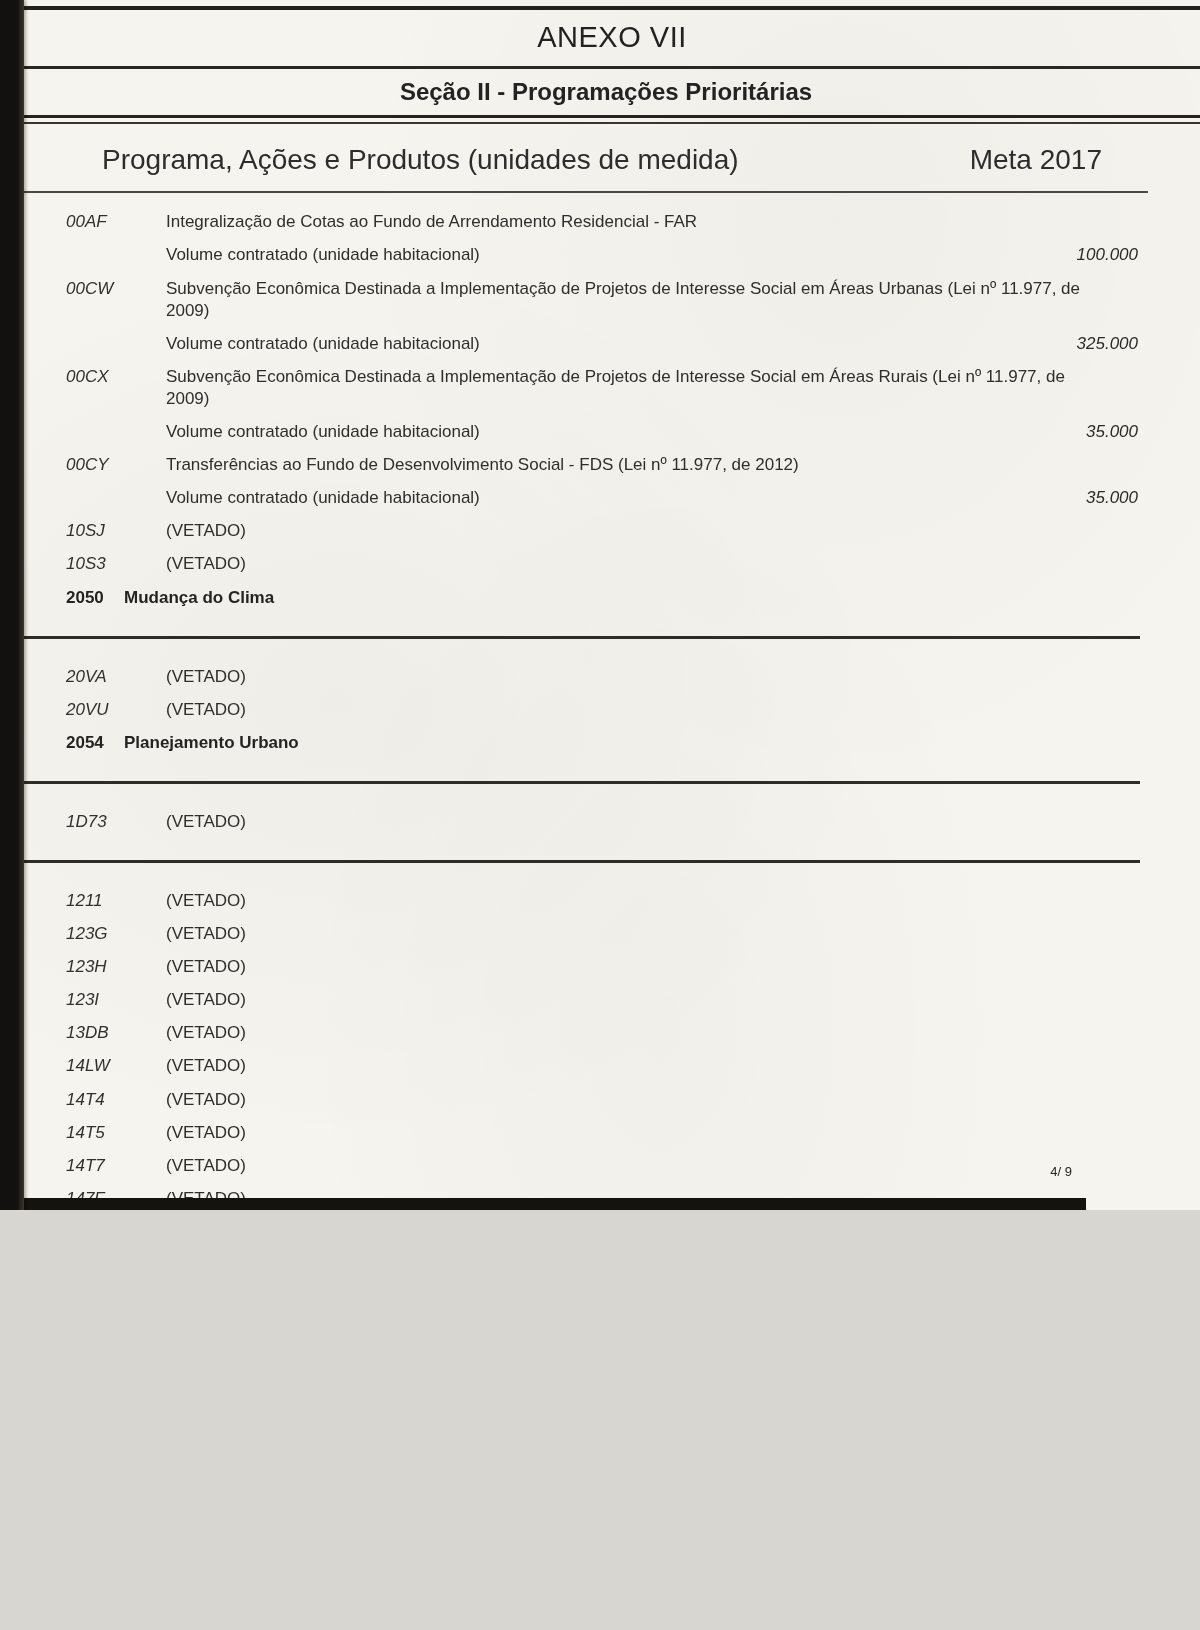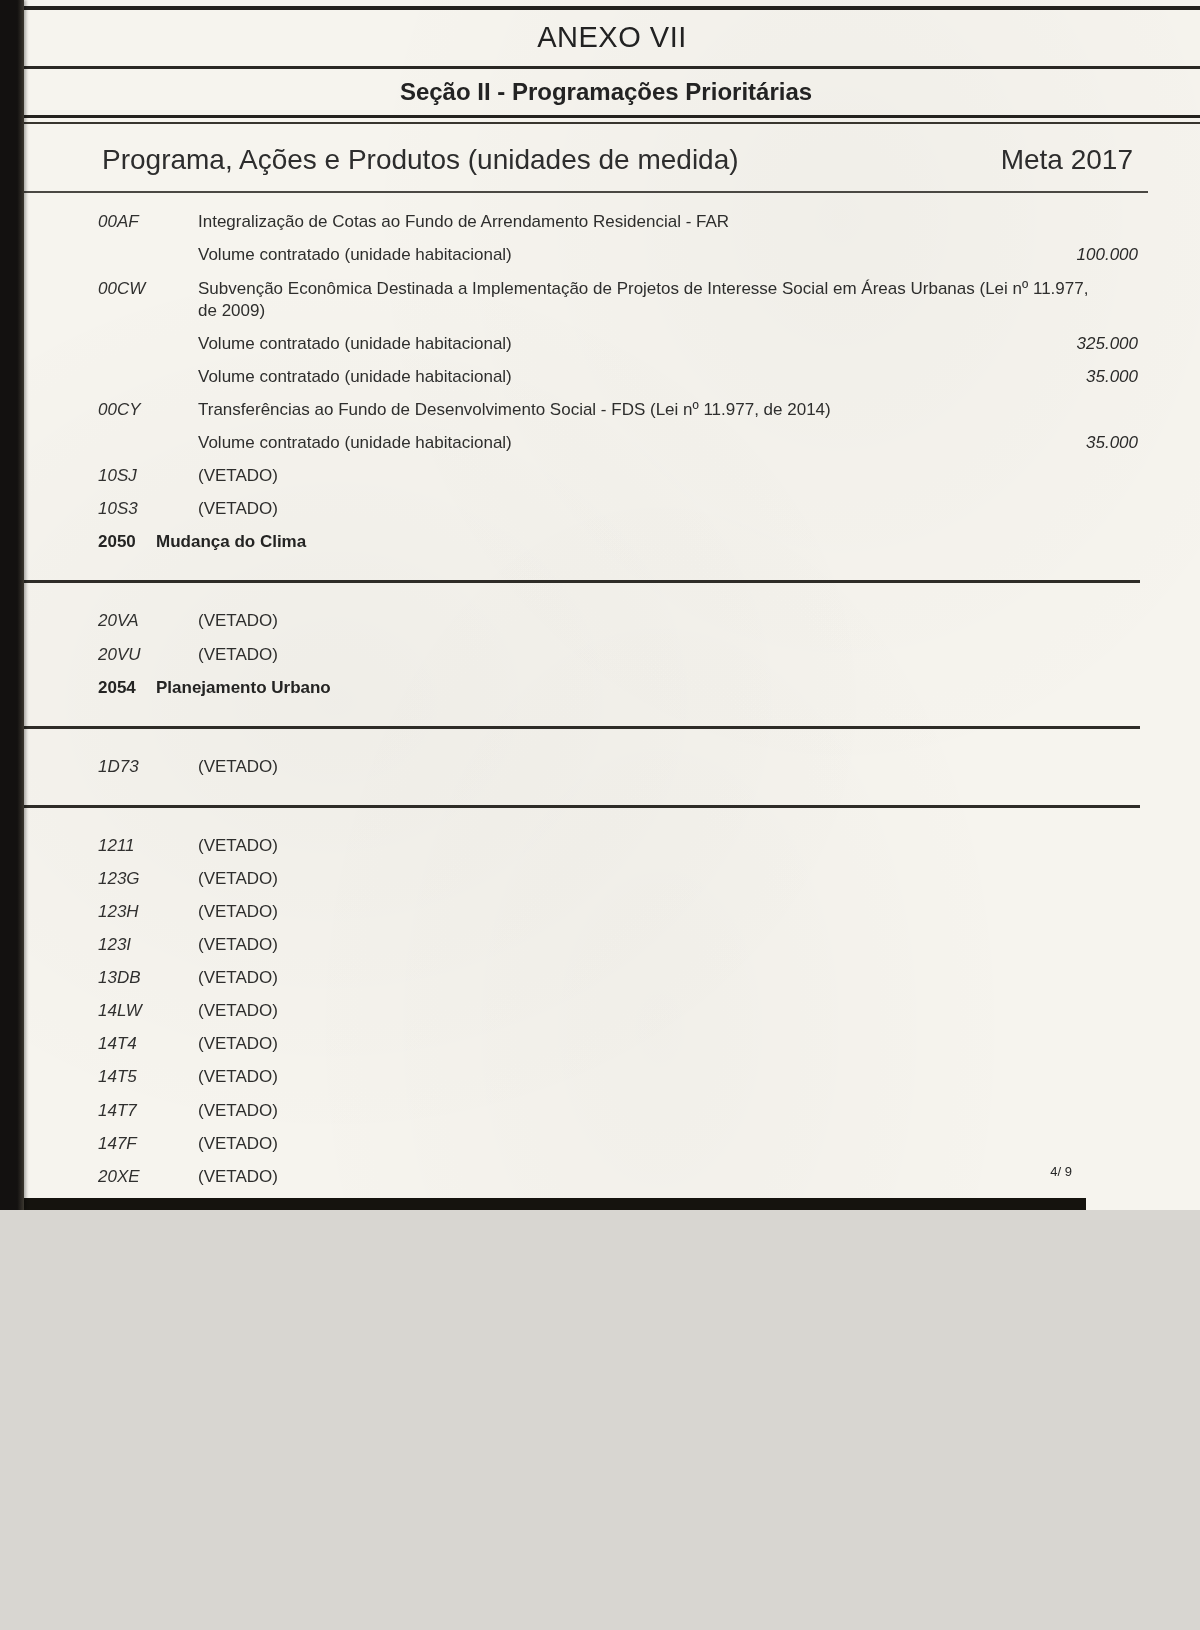--- a/index.html
+++ b/index.html
@@ -38,26 +38,26 @@
 
   .rule-top { height: 4px; background: #23211d; margin-top: 6px; }
   .title-block { text-align: center; margin-top: 10px; line-height: 1.22; }
   .title1 { font-size: 29px; letter-spacing: 0.5px; color: #222; }
   .title2 { font-size: 30px; font-weight: bold; color: #1f1f1f; }
   .rule-mid { height: 3px; background: #2a2824; margin-top: 11px; }
   .section-title { text-align: center; font-size: 24px; font-weight: bold; margin: 9px 12px 9px 0; color: #232323; }
   .double-rule .a { height: 3px; background: #24221e; }
   .double-rule .b { height: 2px; background: #38352e; margin-top: 4px; }
 
-  .col-header { display: flex; justify-content: space-between; align-items: baseline; padding: 20px 67px 15px 78px; }
+  .col-header { display: flex; justify-content: space-between; align-items: baseline; padding: 20px 98px 15px 78px; }
   .col-left { font-size: 28px; color: #2d2d2d; }
   .col-right { font-size: 28px; color: #2d2d2d; }
   .rule-thin { height: 2px; background: #4a4843; margin-right: 52px; }
 
-  .rows { padding: 18px 62px 0 74px; font-size: 17px; }
+  .rows { padding: 18px 62px 0 42px; font-size: 17px; }
   .row { display: flex; align-items: flex-start; margin-bottom: 11px; line-height: 1.3; }
   .row .code { width: 100px; flex: none; font-style: italic; color: #30302f; }
   .row .desc { flex: 1; padding-right: 36px; color: #2e2e2d; }
   .row .meta { flex: none; font-style: italic; white-space: nowrap; color: #2a2a29; }
   .product-row .spacer { width: 100px; flex: none; }
   .program-row { font-weight: bold; font-style: normal; margin-bottom: 0; color: #242423; }
   .program-row .p-code { width: 58px; flex: none; }
   .program-row .p-name { flex: 1; }
   .section-rule { height: 3px; background: #2e2c27; margin: 27px -2px 27px -82px; }
 
@@ -111,28 +111,32 @@
         </div>
         <div class="row action-row">
           <span class="code">00CW</span>
           <span class="desc">Subvenção Econômica Destinada a Implementação de Projetos de Interesse Social em Áreas Urbanas (Lei nº 11.977, de 2009)</span>
         </div>
         <div class="row product-row">
           <span class="spacer"></span>
           <span class="desc">Volume contratado (unidade habitacional)</span>
           <span class="meta">325.000</span>
         </div>
+        <div class="row action-row">
+          <span class="code">00CX</span>
+          <span class="desc">Subvenção Econômica Destinada a Implementação de Projetos de Interesse Social em Áreas Rurais (Lei nº 11.977, de 2009)</span>
+        </div>
         <div class="row product-row">
           <span class="spacer"></span>
           <span class="desc">Volume contratado (unidade habitacional)</span>
           <span class="meta">35.000</span>
         </div>
         <div class="row action-row">
           <span class="code">00CY</span>
-          <span class="desc">Transferências ao Fundo de Desenvolvimento Social - FDS (Lei nº 11.977, de 2014)</span>
+          <span class="desc">Transferências ao Fundo de Desenvolvimento Social - FDS (Lei nº 11.977, de 2012)</span>
         </div>
         <div class="row product-row">
           <span class="spacer"></span>
           <span class="desc">Volume contratado (unidade habitacional)</span>
           <span class="meta">35.000</span>
         </div>
         <div class="row action-row">
           <span class="code">10SJ</span>
           <span class="desc">(VETADO)</span>
         </div>

